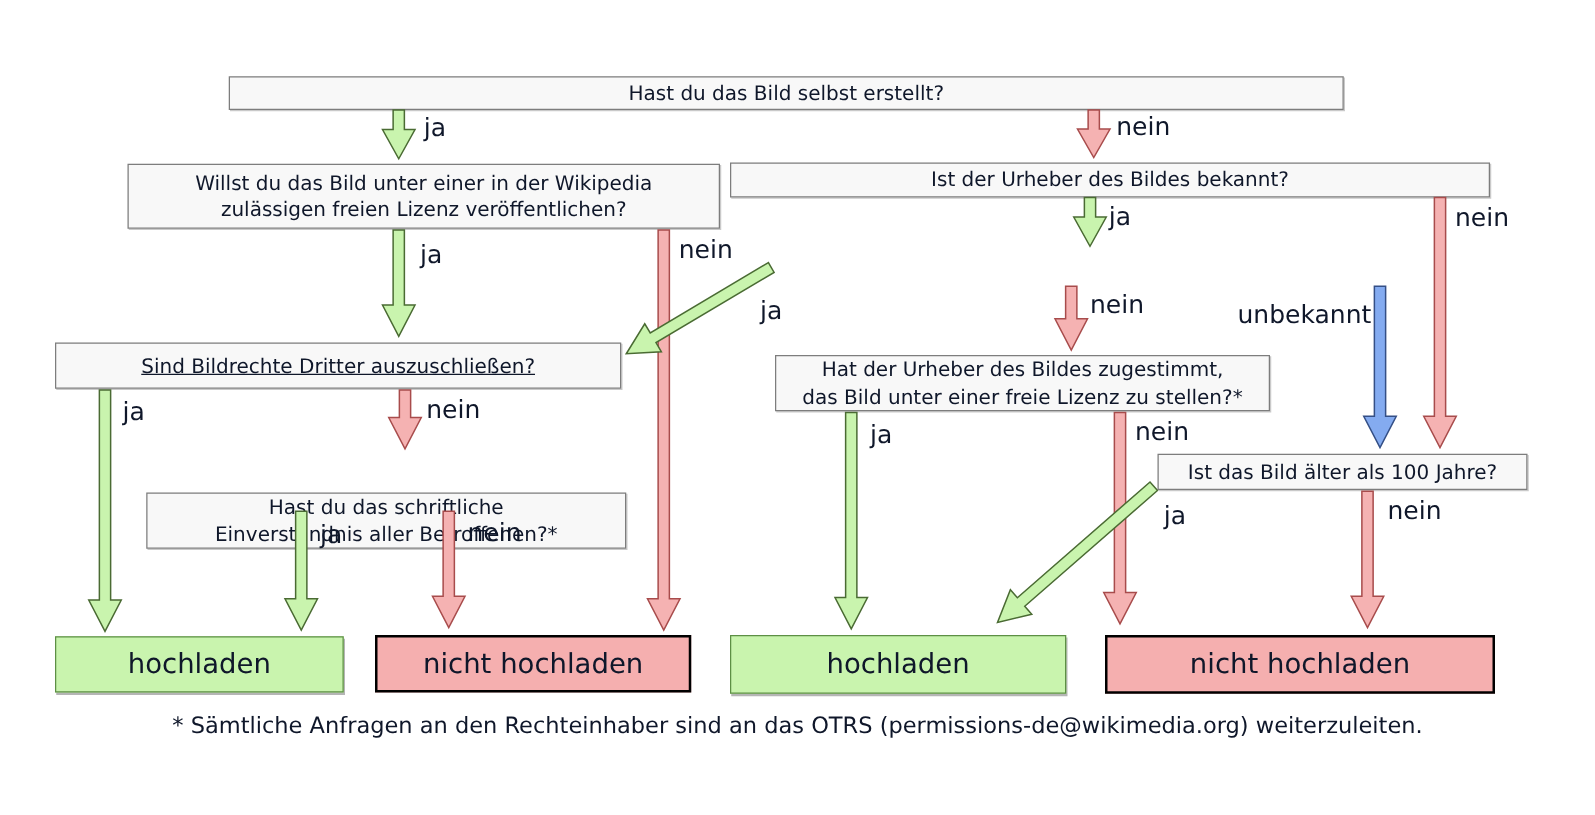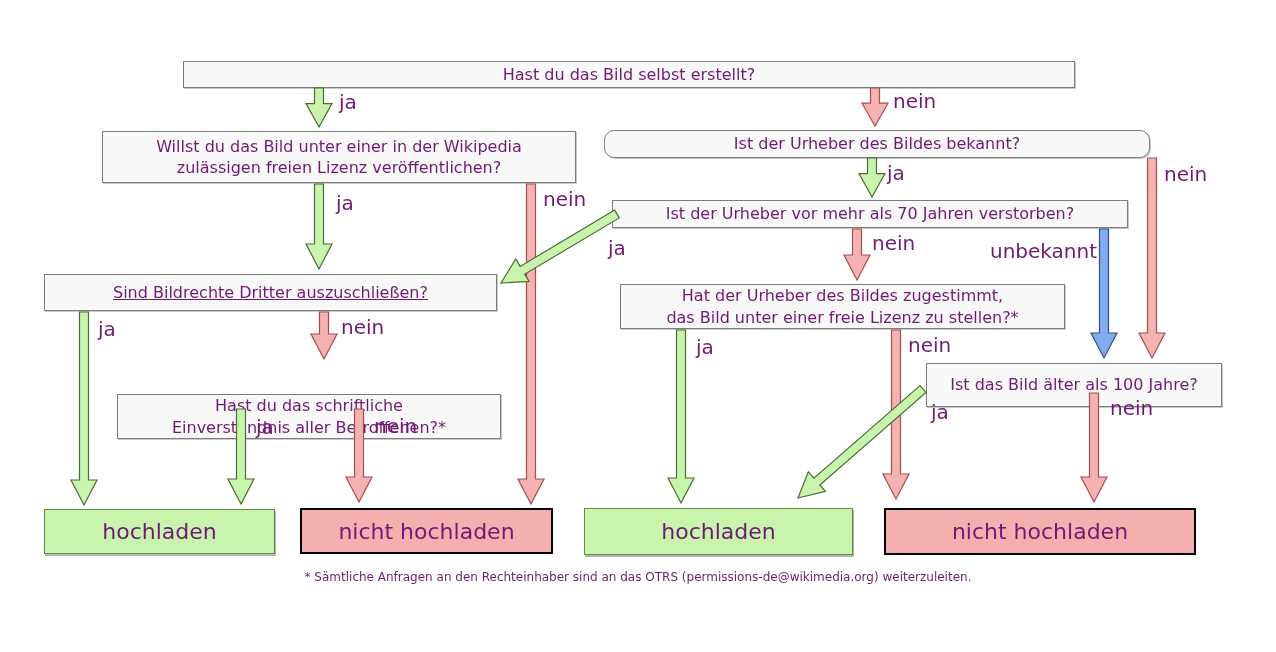--- a/index.html
+++ b/index.html
@@ -2,21 +2,21 @@
 <html><head>
 <meta charset="utf-8">
 <style>
   html, body { margin: 0; padding: 0; background: #ffffff; }
   .canvas {
     position: relative;
     width: 1276px;
     height: 652px;
     background: #ffffff;
     font-family: "DejaVu Sans", "Liberation Sans", sans-serif;
-    color: #701a75;
+    color: #0f172a;
     overflow: hidden;
   }
   .arrow-layer {
     position: absolute;
     left: 0; top: 0;
     width: 1276px; height: 652px;
     z-index: 2;
     pointer-events: none;
   }
   .qbox {
@@ -53,39 +53,38 @@
     line-height: 1;
     white-space: nowrap;
   }
   .footnote {
     position: absolute;
     z-index: 1;
     left: 0;
     top: 570px;
     width: 1276px;
     text-align: center;
-    font-size: 12px;
+    font-size: 18px;
   }
 </style>
 </head>
 <body>
 
 <div class="canvas">
 
   <div class="qbox" style="left:183px; top:61px;  width:892px; height:27px;">Hast du das Bild selbst erstellt?</div>
   <div class="qbox" style="left:102px; top:131px; width:474px; height:52px;">Willst du das Bild unter einer in der Wikipedia
 zulässigen freien Lizenz veröffentlichen?</div>
-  <div class="qbox" style="left:604px; top:130px; width:546px; height:28px;border-radius:10px;">Ist der Urheber des Bildes bekannt?</div>
-  <div class="qbox" style="left:612px; top:200px; width:516px; height:28px;">Ist der Urheber vor mehr als 70 Jahren verstorben?</div>
+  <div class="qbox" style="left:584px; top:130px; width:608px; height:28px;">Ist der Urheber des Bildes bekannt?</div>
   <div class="qbox" style="left:44px;  top:274px; width:453px; height:37px;text-decoration:underline;">Sind Bildrechte Dritter auszuschließen?</div>
   <div class="qbox" style="left:117px; top:364px; width:384px; height:45px;margin-top:30px;">Hast du das schriftliche
 Einverständnis aller Betroffenen?*</div>
-  <div class="qbox" style="left:620px; top:284px; width:445px; height:45px;">Hat der Urheber des Bildes zugestimmt,
+  <div class="qbox" style="left:620px; top:284px; width:396px; height:45px;">Hat der Urheber des Bildes zugestimmt,
 das Bild unter einer freie Lizenz zu stellen?*</div>
-  <div class="qbox" style="left:926px; top:363px; width:296px; height:44px;">Ist das Bild älter als 100 Jahre?</div>
+  <div class="qbox" style="left:926px; top:363px; width:296px; height:29px;">Ist das Bild älter als 100 Jahre?</div>
 
   <div class="rbox green" style="left:44px;  top:509px; width:231px; height:45px;">hochladen</div>
   <div class="rbox red" style="left:300px; top:508px; width:253px; height:46px;">nicht hochladen</div>
   <div class="rbox green" style="left:584px; top:508px; width:269px; height:47px;">hochladen</div>
   <div class="rbox red" style="left:884px; top:508px; width:312px; height:47px;">nicht hochladen</div>
 
   <svg class="arrow-layer" viewBox="0 0 1276 652">
     <polygon stroke-width="1.2" points="314.5,88.0 314.5,103.6 306.0,103.6 319.0,127.0 332.0,103.6 323.5,103.6 323.5,88.0" fill="#c9f4ae" stroke="#4a6b33"></polygon>
     <polygon stroke-width="1.2" points="870.5,88.0 870.5,103.2 862.0,103.2 875.0,126.0 888.0,103.2 879.5,103.2 879.5,88.0" fill="#f5b2b2" stroke="#a84c4c"></polygon>
     <polygon stroke-width="1.2" points="314.5,184.0 314.5,244.0 306.0,244.0 319.0,269.0 332.0,244.0 323.5,244.0 323.5,184.0" fill="#c9f4ae" stroke="#4a6b33"></polygon>

